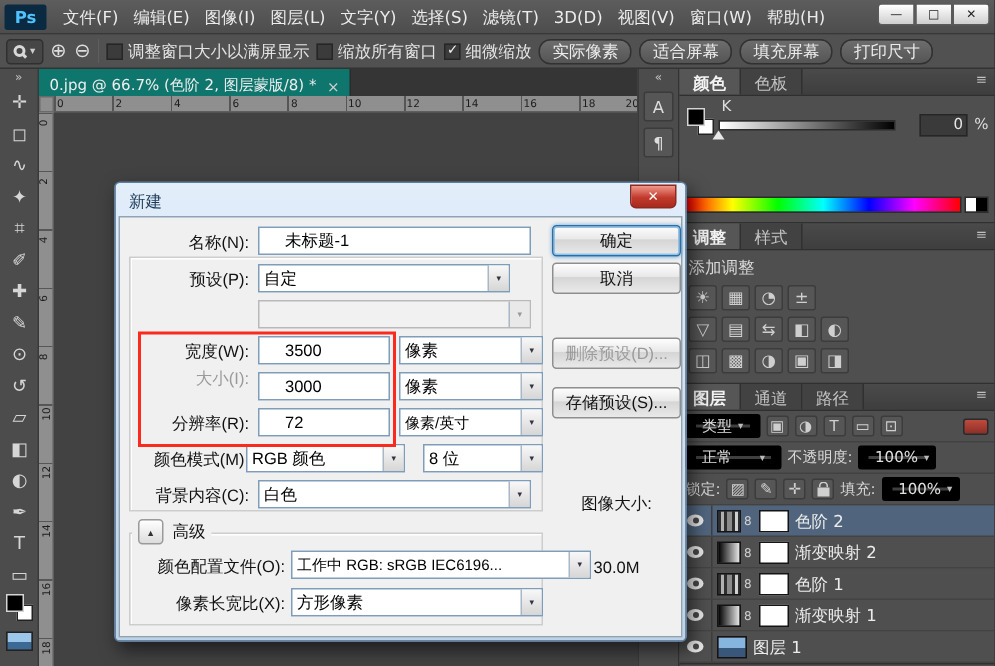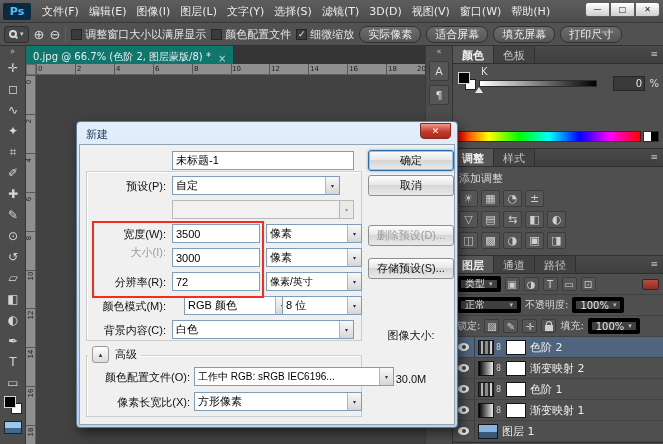--- a/index.html
+++ b/index.html
@@ -87,21 +87,21 @@
            background:linear-gradient(90deg,#fff 0 50%,#000 50%);}
 
   
   .adj-hint{padding:4px 6px 2px;font-size:11px;color:#d8d8d8;}
   .adj-row{display:flex;gap:3px;padding:2px 6px;}
   .adj{width:19px;height:17px;display:flex;align-items:center;justify-content:center;color:#cfcfcf;
        font-size:11px;background:#565656;border:1px solid #3c3c3c;border-radius:2px;}
 
   
   .filter-row,.blend-row,.lock-row{display:flex;align-items:center;gap:4px;padding:2px 4px;border-bottom:1px solid #424242;}
-  .dsel{display:inline-flex;align-items:center;gap:4px;background:#3f3f3f;border:4px solid #000000;border-radius:2px;
+  .dsel{display:inline-flex;align-items:center;gap:4px;background:#3f3f3f;border:7px solid #000000;border-radius:2px;
         height:16px;padding:0 4px;font-size:10px;color:#e0e0e0;white-space:nowrap;}
   .dcaret-dark{font-size:7px;color:#bbb;}
   .mini-icon{width:15px;height:14px;display:flex;align-items:center;justify-content:center;font-size:10px;
              color:#cfcfcf;background:#565656;border:1px solid #3c3c3c;border-radius:2px;}
   .ftoggle{margin-left:auto;width:17px;height:11px;border:1px solid #2a2a2a;border-radius:2px;
            background:linear-gradient(#c04a3e,#8c2f26);}
   .plabel{font-size:10px;color:#d8d8d8;white-space:nowrap;}
   .lock-icon{display:inline-block;width:8px;height:6px;background:#d0d0d0;position:relative;margin:4px 2px 0;}
   .lock-icon::before{content:"";position:absolute;left:1px;top:-4px;width:4px;height:3px;border:1.5px solid #d0d0d0;
                      border-bottom:none;border-radius:3px 3px 0 0;}
@@ -125,21 +125,21 @@
           box-shadow:3px 5px 12px rgba(0,0,0,.55);font-family:"Liberation Sans","DejaVu Sans",sans-serif;}
   .dlg-titlebar{position:relative;height:20px;display:flex;align-items:center;}
   .dlg-title{margin-left:7px;font-size:11px;color:#1c3a57;}
   .dlg-close{position:absolute;right:4px;top:-1px;width:31px;height:16px;border:1px solid #8c2a20;border-radius:0 0 4px 4px;
              background:linear-gradient(#f0978a,#c13a2c 55%,#a92a1e);color:#fff;font-size:9px;
              display:flex;align-items:center;justify-content:center;}
   .dlg-inner{position:relative;height:281px;background:#f0f0f0;border:1px solid #8fa3b5;color:#111;}
   .lbl{position:absolute;left:0;width:86px;text-align:right;font-size:11px;color:#111;white-space:nowrap;}
   .lbl-wide{position:absolute;left:0;width:110px;text-align:right;font-size:11px;color:#111;white-space:nowrap;}
   .txt-input{position:absolute;height:19px;border:1px solid #7f9db9;background:#fff;color:#000;
-             font:11px "Liberation Sans",sans-serif;padding:0 3px;}
+             font:11px "Liberation Sans",sans-serif;padding:0 17px;}
   .ddl{position:absolute;height:19px;background:#fff;border:1px solid #7f9db9;display:flex;align-items:center;
        font-size:11px;color:#000;padding-left:3px;}
   .ddl .val{flex:1;white-space:nowrap;overflow:hidden;}
   .dcaret{width:14px;align-self:stretch;background:linear-gradient(#f8f8f8,#d6d6d6);border-left:1px solid #aab8c6;
           display:flex;align-items:center;justify-content:center;font-size:6px;color:#334;}
   .ddl.disabled{background:#f1f1f1;border-color:#b9b9b9;color:#9a9a9a;}
   .ddl.disabled .dcaret{background:#e9e9e9;color:#999;}
   .groupbox{position:absolute;border:1px solid #cdcdcd;box-shadow:inset 1px 1px 0 #ffffff;}
   .redbox{position:absolute;border:2px solid #fb2a1e;z-index:5;pointer-events:none;}
   .dlg-btn{position:absolute;width:86px;height:21px;background:linear-gradient(#fdfdfd,#e8e8e8 45%,#d5d5d5 46%,#e9e9e9);
@@ -184,21 +184,21 @@
     </div>
     <span class="zoom-glyph">⊕</span>
     <span class="zoom-glyph">⊖</span>
     <span class="vsep"></span>
     <div class="opt-check">
       <span class="checkbox"></span>
       <span>调整窗口大小以满屏显示</span>
     </div>
     <div class="opt-check">
       <span class="checkbox"></span>
-      <span>颜色配置文件</span>
+      <span>缩放所有窗口</span>
     </div>
     <div class="opt-check">
       <span class="checkbox">✓</span>
       <span>细微缩放</span>
     </div>
     <div class="ps-btn">实际像素</div>
     <div class="ps-btn">适合屏幕</div>
     <div class="ps-btn">填充屏幕</div>
     <div class="ps-btn">打印尺寸</div>
   </div>
@@ -421,20 +421,21 @@
     <div class="dlg-titlebar">
       <span class="dlg-title">新建</span>
       <span class="dlg-close">✕</span>
     </div>
     <div class="dlg-inner">
 
       <div class="groupbox" style="left:6px;top:26px;width:276px;height:170px;"></div>
       <div class="groupbox" style="left:6px;top:210px;width:276px;height:62px;"></div>
       <div class="redbox" style="left:12px;top:76px;width:172px;height:77px;"></div>
 
+      <span class="lbl" style="top:9px;">名称(N):</span>
       <input class="txt-input" style="left: 92px; top: 6px; width: 182px;" value="未标题-1">
 
       <span class="lbl" style="top:34px;">预设(P):</span>
       <div class="ddl" style="left:92px;top:31px;width:168px;">
         <span class="val">自定</span>
         <span class="dcaret">▾</span>
       </div>
 
       <span class="lbl" style="top:58px;color:#9a9a9a;margin-top:42px;">大小(I):</span>
       <div class="ddl disabled" style="left:92px;top:55px;width:182px;">
@@ -456,21 +457,21 @@
       </div>
 
       <span class="lbl" style="top:130px;">分辨率(R):</span>
       <input class="txt-input" style="left: 92px; top: 127px; width: 88px;" value="72">
       <div class="ddl" style="left:186px;top:127px;width:96px;">
         <span class="val" style="font-size:10px;">像素/英寸</span>
         <span class="dcaret">▾</span>
       </div>
 
       <span class="lbl" style="top:154px;">颜色模式(M):</span>
-      <div class="ddl" style="left:104px;top:151px;width:106px;align-items:center;">
+      <div class="ddl" style="left:84px;top:151px;width:106px;align-items:center;">
         <span class="val">RGB 颜色</span>
         <span class="dcaret">▾</span>
       </div>
       <div class="ddl" style="left:202px;top:151px;width:80px;">
         <span class="val">8 位</span>
         <span class="dcaret">▾</span>
       </div>
 
       <span class="lbl" style="top:178px;">背景内容(C):</span>
       <div class="ddl" style="left:92px;top:175px;width:182px;">

